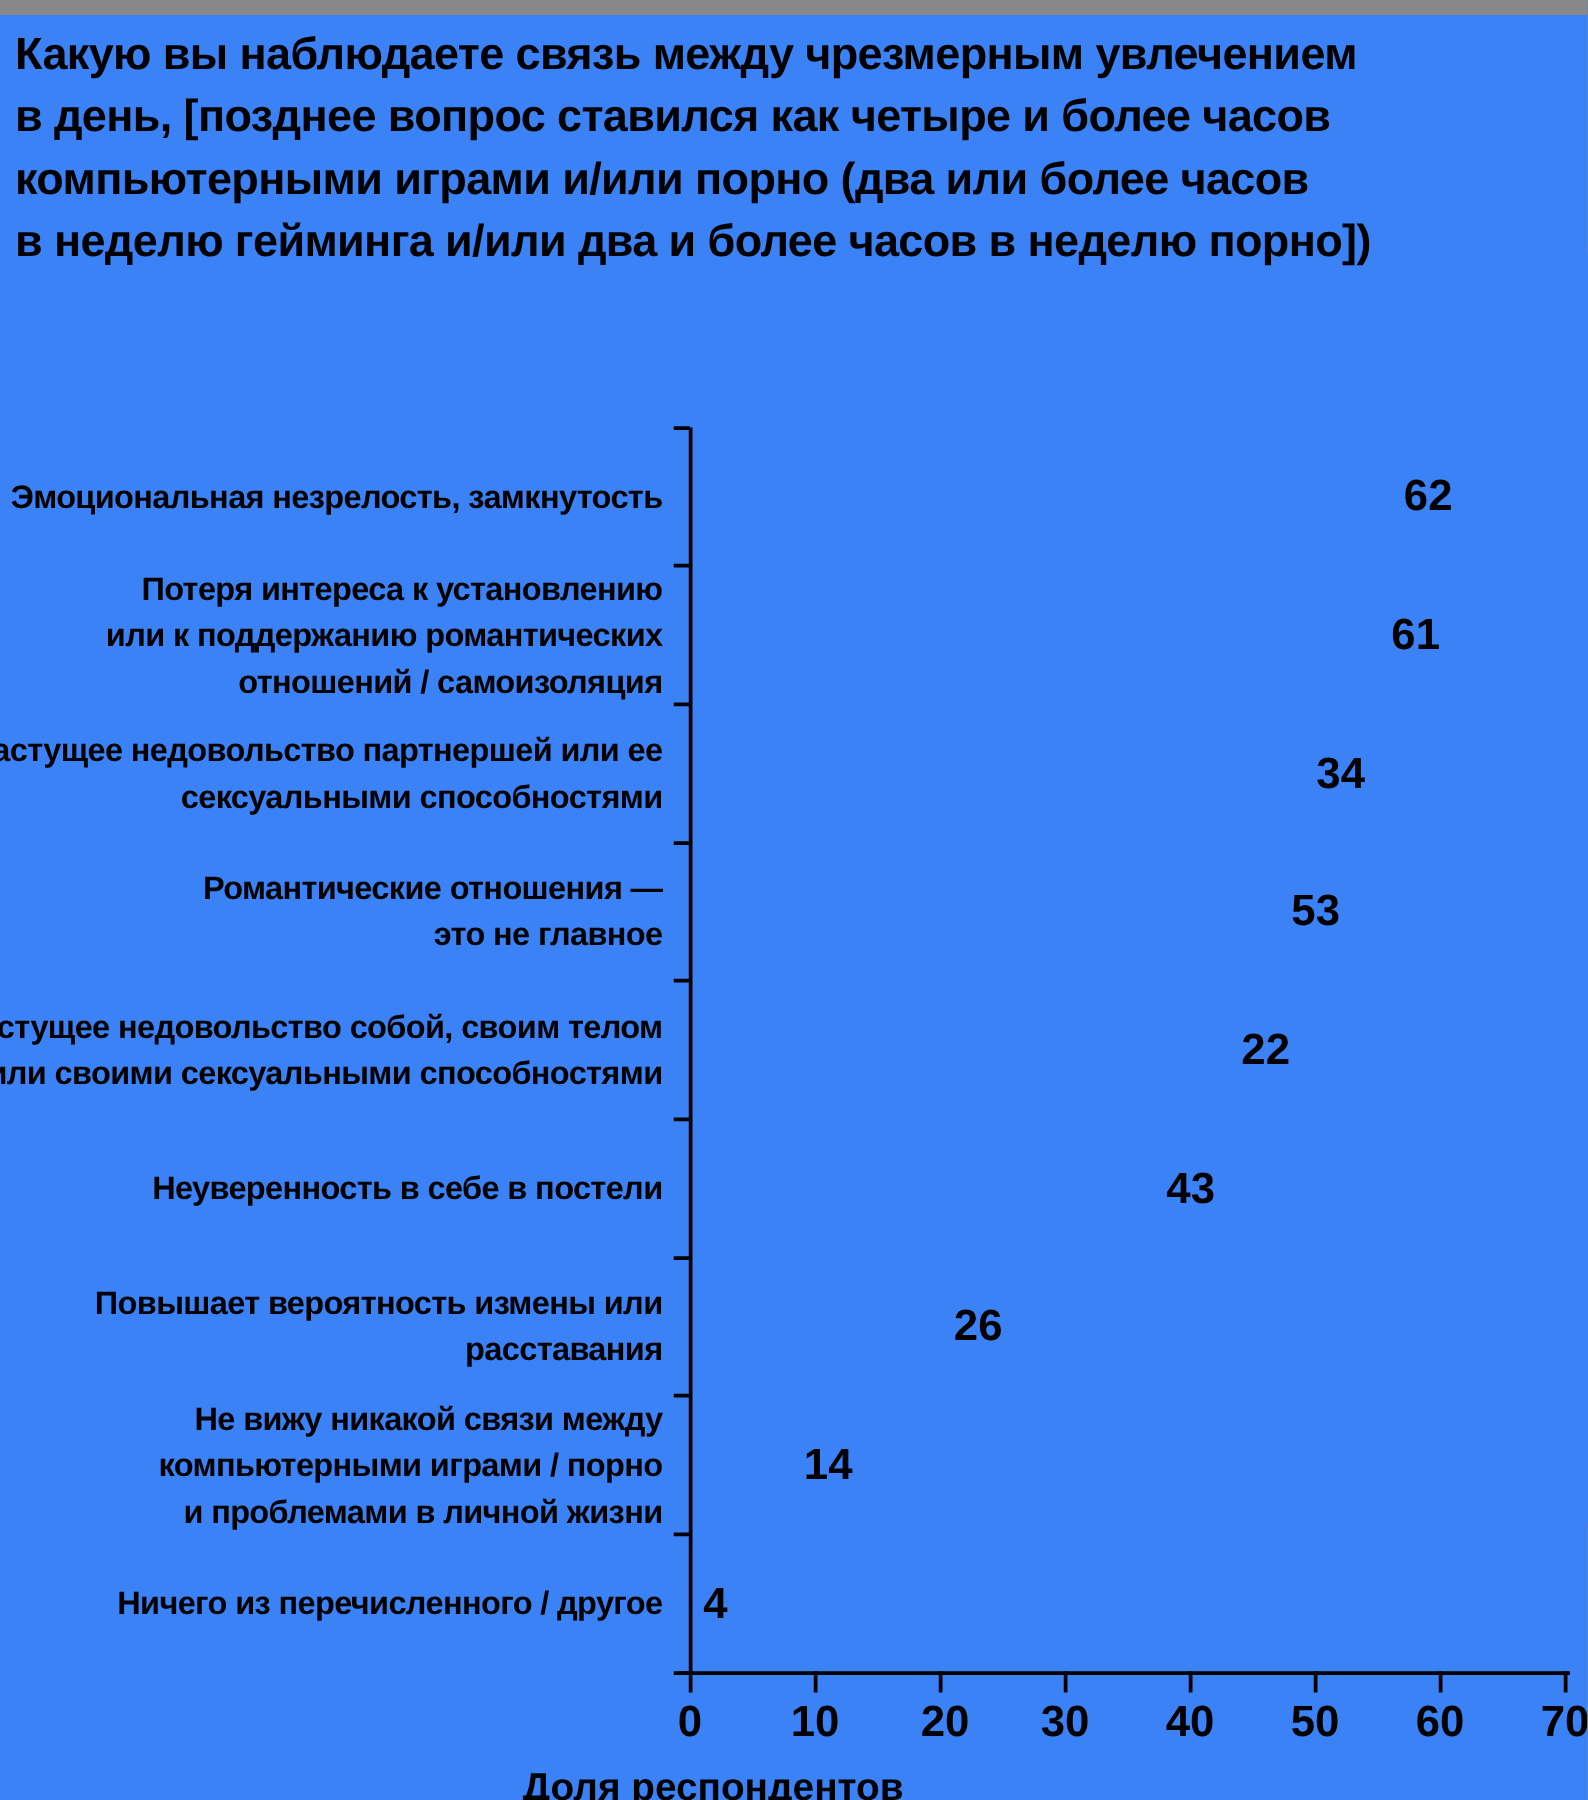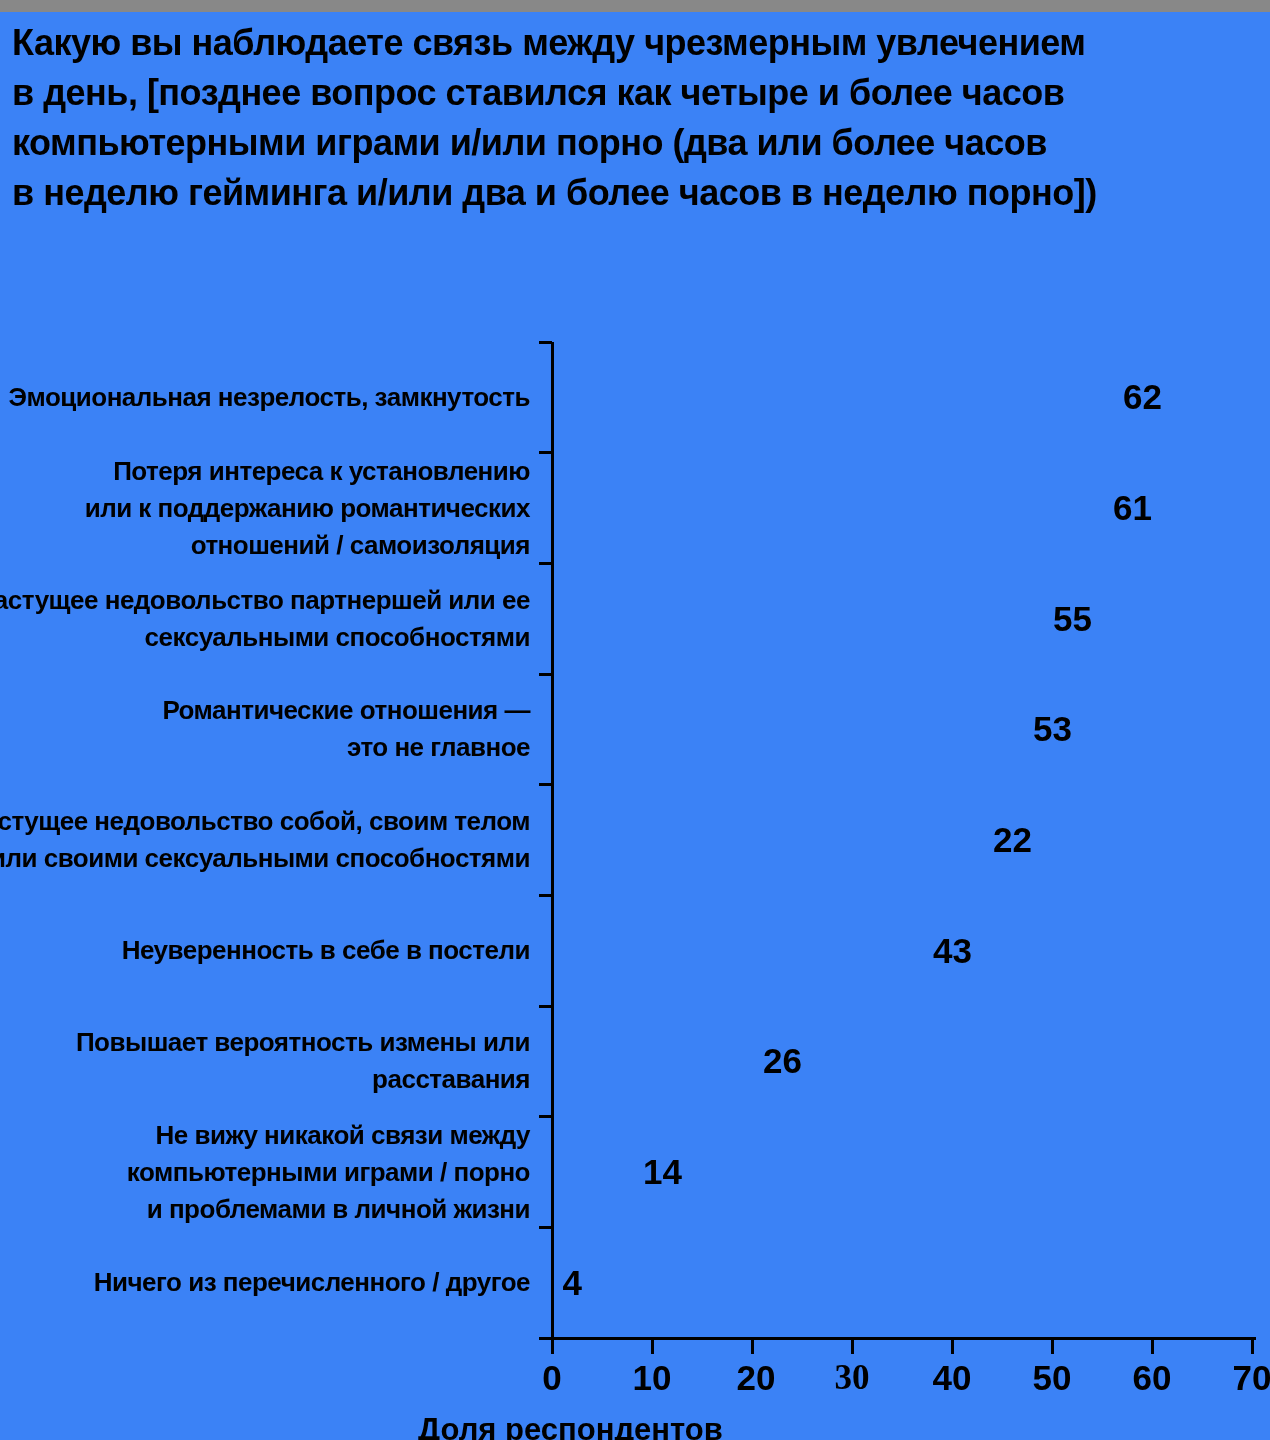--- a/index.html
+++ b/index.html
@@ -73,21 +73,21 @@
       <div class="cat-label" style="top: 440.5px;">
         <div>Потеря интереса к установлению</div>
         <div>или к поддержанию романтических</div>
         <div>отношений / самоизоляция</div>
       </div>
       <div class="val-label" style="top: 472px; right: 118px;">61</div>
       <div class="cat-label" style="top: 569.667px;">
         <div>Растущее недовольство партнершей или ее</div>
         <div>сексуальными способностями</div>
       </div>
-      <div class="val-label" style="top: 582.667px; right: 178px;">55</div>
+      <div class="val-label" style="top: 582.667px; right: 178px;">34</div>
       <div class="cat-label" style="top: 680.333px;">
         <div>Романтические отношения —</div>
         <div>это не главное</div>
       </div>
       <div class="val-label" style="top: 693.333px; right: 198px;">53</div>
       <div class="cat-label" style="top: 791px;">
         <div>Растущее недовольство собой, своим телом</div>
         <div>или своими сексуальными способностями</div>
       </div>
       <div class="val-label" style="top: 804px; right: 238px;">22</div>
@@ -120,21 +120,21 @@
       <div class="y-tick" style="top: 1103.17px;"></div>
       <div class="y-tick" style="top: 1213.83px;"></div>
       <div class="y-tick" style="top: 1324.5px;"></div>
       <div class="x-tick" style="left: 551px;"></div>
       <div class="x-tick-label" style="left: 512px;">0</div>
       <div class="x-tick" style="left: 651px;"></div>
       <div class="x-tick-label" style="left: 612px;">10</div>
       <div class="x-tick" style="left: 751px;"></div>
       <div class="x-tick-label" style="left: 716px;">20</div>
       <div class="x-tick" style="left: 851px;"></div>
-      <div class="x-tick-label" style="left: 812px; font-family: Liberation Serif, serif;">30</div>
+      <div class="x-tick-label" style="left: 812px;">30</div>
       <div class="x-tick" style="left: 951px;"></div>
       <div class="x-tick-label" style="left: 912px;">40</div>
       <div class="x-tick" style="left: 1051px;"></div>
       <div class="x-tick-label" style="left: 1012px;">50</div>
       <div class="x-tick" style="left: 1151px;"></div>
       <div class="x-tick-label" style="left: 1112px;">60</div>
       <div class="x-tick" style="left: 1251px;"></div>
       <div class="x-tick-label" style="left: 1212px;">70</div>
     </div>
 

